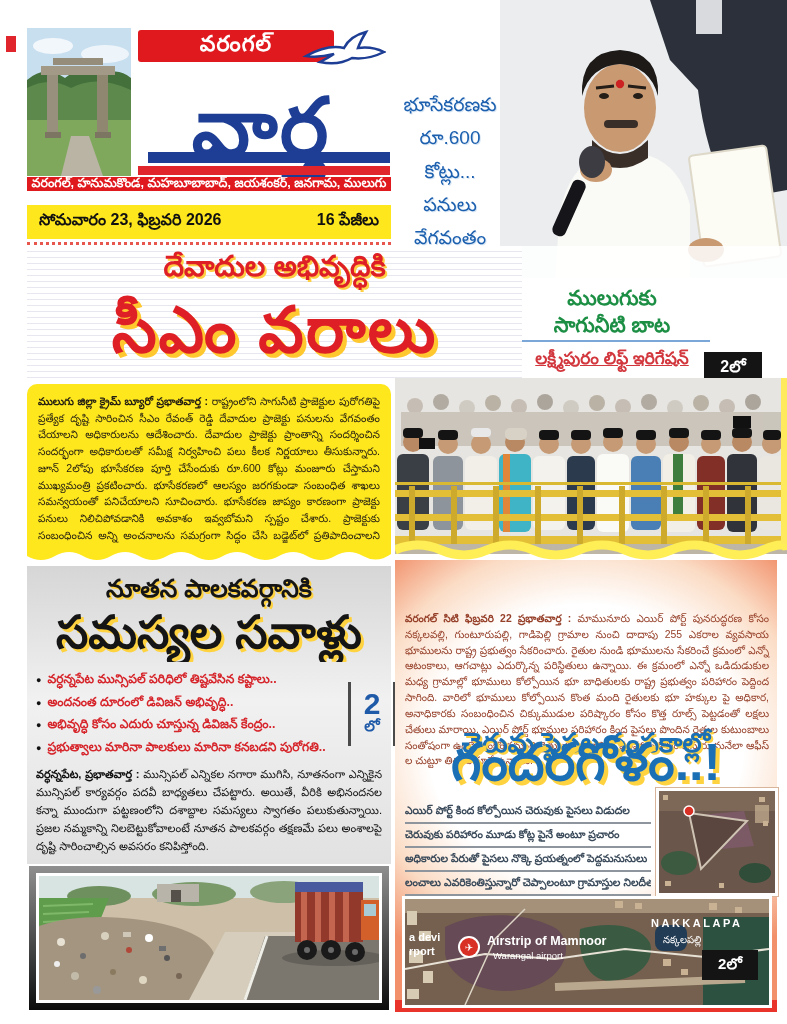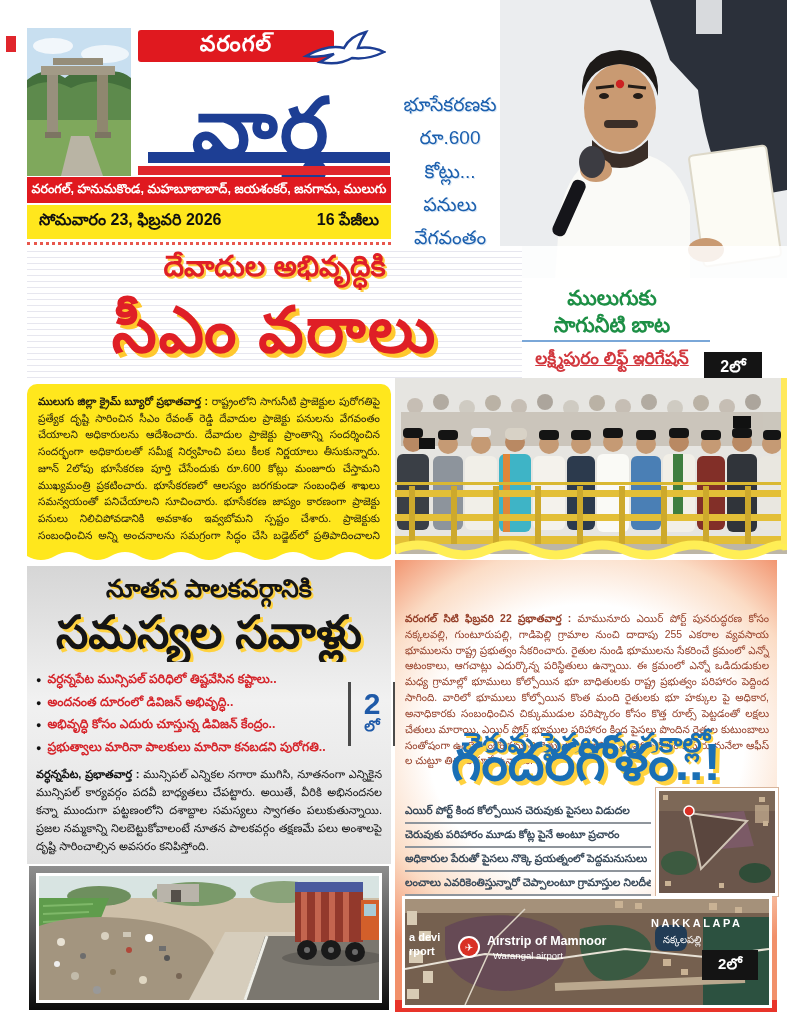--- a/index.html
+++ b/index.html
@@ -10,21 +10,21 @@
   .edge-mark{left:6px;top:36px;width:10px;height:16px;background:#e0262c;}
   .arch-photo{left:27px;top:28px;width:104px;height:148px;}
   .logo-redbox{left:138px;top:30px;width:196px;height:32px;background:#e0191f;border-radius:3px;
                display:flex;align-items:center;justify-content:center;text-align:right;}
   .logo-redbox span{color:#fff;font-weight:bold;font-size:22px;letter-spacing:1px;}
   .dove{left:300px;top:26px;width:86px;height:44px;}
   .logo-main{left:130px;top:54px;width:262px;height:104px;text-align:center;color:#1d3e94;
              font-weight:bold;font-size:82px;line-height:100px;letter-spacing:2px;overflow:hidden;margin-top:24px;}
   .bar-blue{left:148px;top:152px;width:242px;height:11px;background:#1d3e94;}
   .bar-red{left:138px;top:166px;width:252px;height:9px;background:#e0262c;}
-  .district-bar{left:27px;top:177px;width:364px;height:26px;background:#e0191f;color:#fff;
+  .district-bar{left:27px;top:177px;width:364px;height:14px;background:#e0191f;color:#fff;
                 font-weight:bold;font-size:12.6px;display:flex;align-items:center;justify-content:center;white-space:nowrap;overflow:hidden;}
   .date-bar{left:27px;top:205px;width:364px;height:34px;background:#ffe71d;color:#111;
             font-weight:bold;font-size:16px;display:flex;align-items:center;justify-content:space-between;padding:0 12px;box-sizing:border-box;}
   .red-rule{left:27px;top:242px;width:364px;height:0;border-top:3px dotted #e8574d;}
   
   .pinstripe{left:27px;top:246px;width:495px;height:132px;
      background:repeating-linear-gradient(180deg,#ffffff 0 5px,#e7e7ef 5px 6px);}
   .main-kicker{left:27px;top:250px;width:495px;text-align:center;color:#df1f26;font-weight:bold;
                font-size:29px;text-shadow:2px 2px 0 #ffcf43;}
   .main-headline{left:27px;top:284px;width:495px;text-align:center;color:#df1f26;font-weight:bold;

